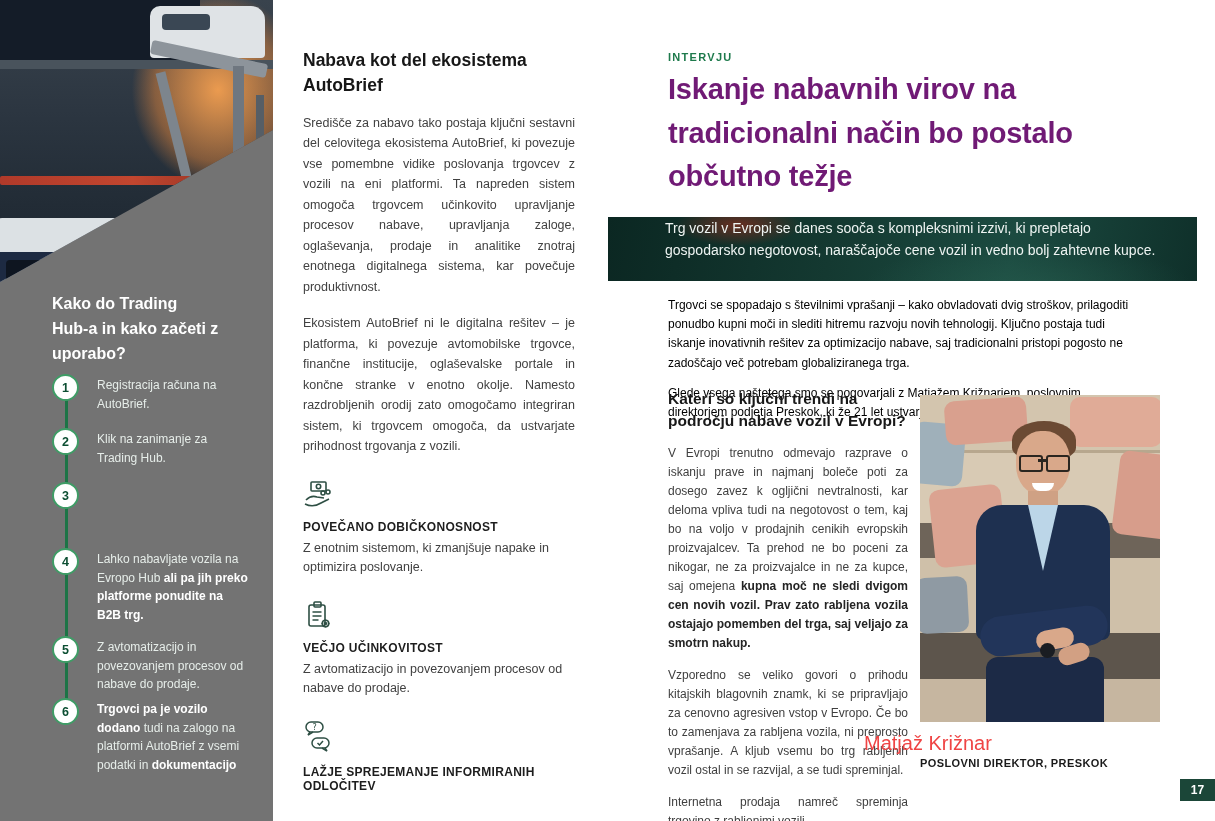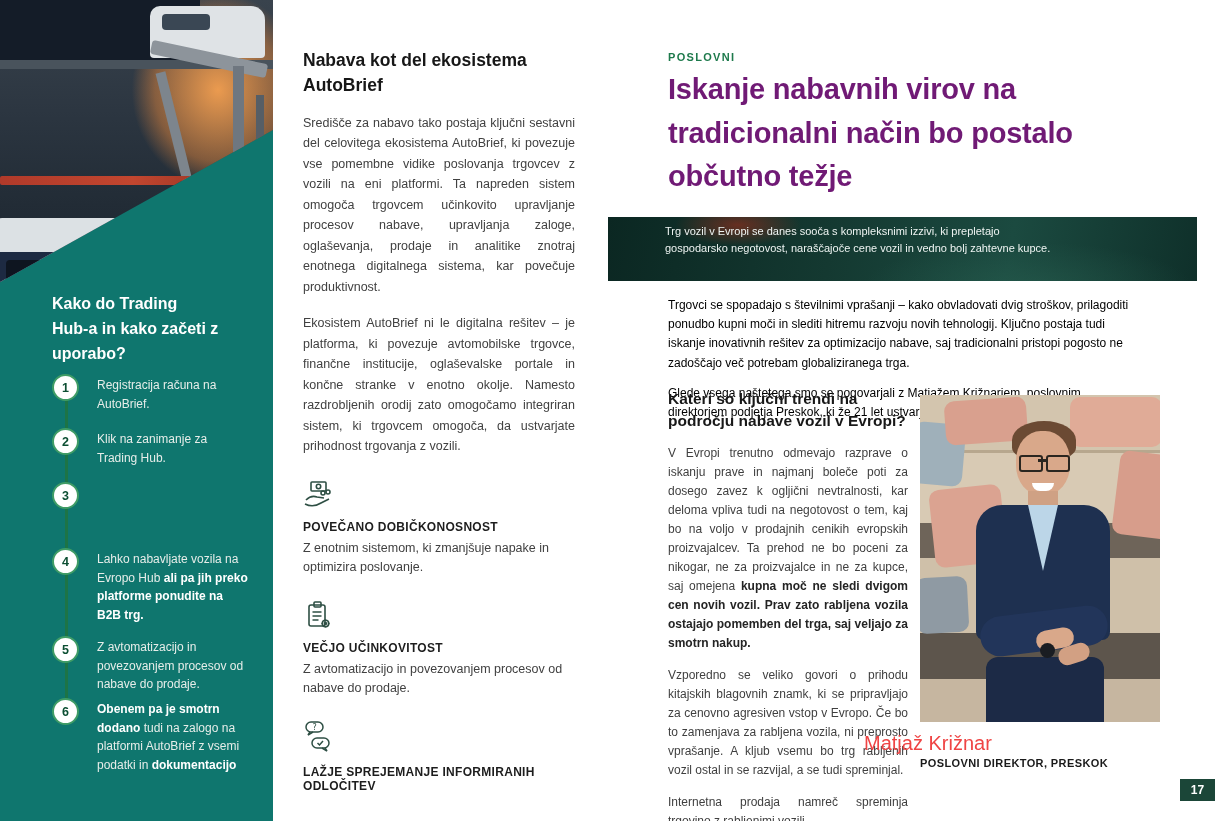--- a/index.html
+++ b/index.html
@@ -6,21 +6,21 @@
   body{
     width:1215px;height:821px;position:relative;overflow:hidden;
     background:#ffffff;
     font-family:"Liberation Sans","DejaVu Sans",sans-serif;
     -webkit-font-smoothing:antialiased;
   }
   .preline{white-space:pre-line;}
   .b{font-weight:700;color:inherit;}
 
   
-  .sidebar{position:absolute;left:0;top:0;width:273px;height:821px;background:#0f766e;}
+  .sidebar{position:absolute;left:0;top:0;width:273px;height:821px;background:#737373;}
   .side-photo{position:absolute;left:0;top:0;width:273px;height:340px;
     clip-path:polygon(0 0,100% 0,100% 130px,0 282px);
     background:linear-gradient(180deg,#39434d 0%,#2b3540 35%,#222c36 60%,#161f29 100%);overflow:hidden;}
   .glow{position:absolute;right:-60px;top:-40px;width:230px;height:260px;border-radius:50%;
     background:radial-gradient(closest-side,rgba(245,160,80,.95),rgba(240,140,60,.45) 55%,rgba(240,140,60,0) 75%);}
   .deck-top{position:absolute;left:0;top:0;width:200px;height:62px;background:#141c28;border-radius:0 0 10px 0;}
   .white-car-top{position:absolute;left:150px;top:6px;width:115px;height:52px;background:#dfe3e6;border-radius:10px 14px 4px 4px;}
   .white-car-top .win{position:absolute;left:12px;top:8px;width:48px;height:16px;background:#3a4754;border-radius:4px;}
   .deck-floor{position:absolute;left:0;top:60px;width:273px;height:9px;background:#49535c;}
   .ramp{position:absolute;left:150px;top:52px;width:118px;height:14px;background:#8d949b;transform:rotate(12deg);border-radius:3px;}
@@ -56,21 +56,21 @@
 
   
   .kicker{position:absolute;left:668px;top:51px;font-size:11px;font-weight:700;letter-spacing:1.3px;color:#1e7a4c;}
   .title{position:absolute;left:668px;top:68px;width:540px;margin:0;font-size:29px;font-weight:700;
     line-height:1.5;color:#701a75;letter-spacing:-.2px;}
   .banner{position:absolute;left:608px;top:217px;width:589px;height:64px;display:flex;align-items:center;
     background:
       radial-gradient(90px 30px at 130px 8px,rgba(150,45,28,.65),rgba(150,45,28,0) 70%),
       radial-gradient(220px 60px at 420px 70px,rgba(40,95,80,.55),rgba(40,95,80,0) 75%),
       linear-gradient(100deg,#0b2722 0%,#143931 38%,#1b4a40 68%,#0f302a 100%);}
-  .banner p{margin:0 30px 18px 57px;color:#eef4f2;font-size:11px;line-height:1.55;}
+  .banner p{margin:0 30px 18px 57px;color:#eef4f2;font-size:14px;line-height:1.55;}
   .intro{position:absolute;left:668px;top:296px;width:462px;}
   .intro p{margin:0;font-size:12px;line-height:1.6;color:#000000;}
   .intro p + p{margin-top:11px;}
   .answers{position:absolute;left:668px;top:388px;width:240px;}
   .q-h3{width:268px;margin:0;font-size:15.5px;font-weight:700;line-height:1.4;color:#181818;}
   .a-p{margin:13px 0 0;font-size:12px;line-height:1.58;color:#3f3f3f;text-align:justify;}
   .a-p .b{color:#242424;}
 
   
   .portrait{position:absolute;left:920px;top:395px;width:240px;height:327px;overflow:hidden;
@@ -152,21 +152,21 @@
   <div class="step" style="top:550px">
     <div class="step-circle">4</div>
     <div class="step-text"><span>Lahko nabavljate vozila na Evropo Hub </span><span class="b">ali pa jih preko platforme ponudite na B2B trg.</span></div>
   </div>
   <div class="step" style="top:638px">
     <div class="step-circle">5</div>
     <div class="step-text"><span>Z avtomatizacijo in povezovanjem procesov od nabave do prodaje.</span></div>
   </div>
   <div class="step" style="top:700px">
     <div class="step-circle">6</div>
-    <div class="step-text"><span class="b">Obenem pa je smotrn dodano</span><span> tudi na zalogo na platformi AutoBrief z vsemi podatki in </span><span class="b">dokumentacijo</span></div>
+    <div class="step-text"><span class="b">Trgovci pa je vozilo dodano</span><span> tudi na zalogo na platformi AutoBrief z vsemi podatki in </span><span class="b">dokumentacijo</span></div>
   </div>
 </div>
 
 <div class="middle">
   <h2 class="m-h2 preline">Nabava kot del ekosistema
 AutoBrief</h2>
   <p class="m-p">Središče za nabavo tako postaja ključni sestavni del celovitega ekosistema AutoBrief, ki povezuje vse pomembne vidike poslovanja trgovcev z vozili na eni platformi. Ta napreden sistem omogoča trgovcem učinkovito upravljanje procesov nabave, upravljanja zaloge, oglaševanja, prodaje in analitike znotraj enotnega digitalnega sistema, kar povečuje produktivnost.</p>
   <p class="m-p" style="margin-top:16px">Ekosistem AutoBrief ni le digitalna rešitev – je platforma, ki povezuje avtomobilske trgovce, finančne institucije, oglaševalske portale in končne stranke v enotno okolje. Namesto razdrobljenih orodij zato omogočamo integriran sistem, ki trgovcem omogoča, da ustvarjate prihodnost trgovanja z vozili.</p>
 
   <div class="benefit">
@@ -209,21 +209,21 @@
           <path d="M22 28l2 3-5-3"></path>
         <path d="M14.5 23 l2 2 3.5-4"></path>
       </svg>
     </span>
     <div class="benefit-title">LAŽJE SPREJEMANJE INFORMIRANIH ODLOČITEV</div>
 
   </div>
 
 </div>
 
-<div class="kicker">POSLOVNI</div>
+<div class="kicker">INTERVJU</div>
 <h1 class="title preline">Iskanje nabavnih virov na
 tradicionalni način bo postalo
 občutno težje</h1>
 
 <div class="banner">
   <p class="preline">Trg vozil v Evropi se danes sooča s kompleksnimi izzivi, ki prepletajo
 gospodarsko negotovost, naraščajoče cene vozil in vedno bolj zahtevne kupce.</p>
 </div>
 
 <div class="intro">

